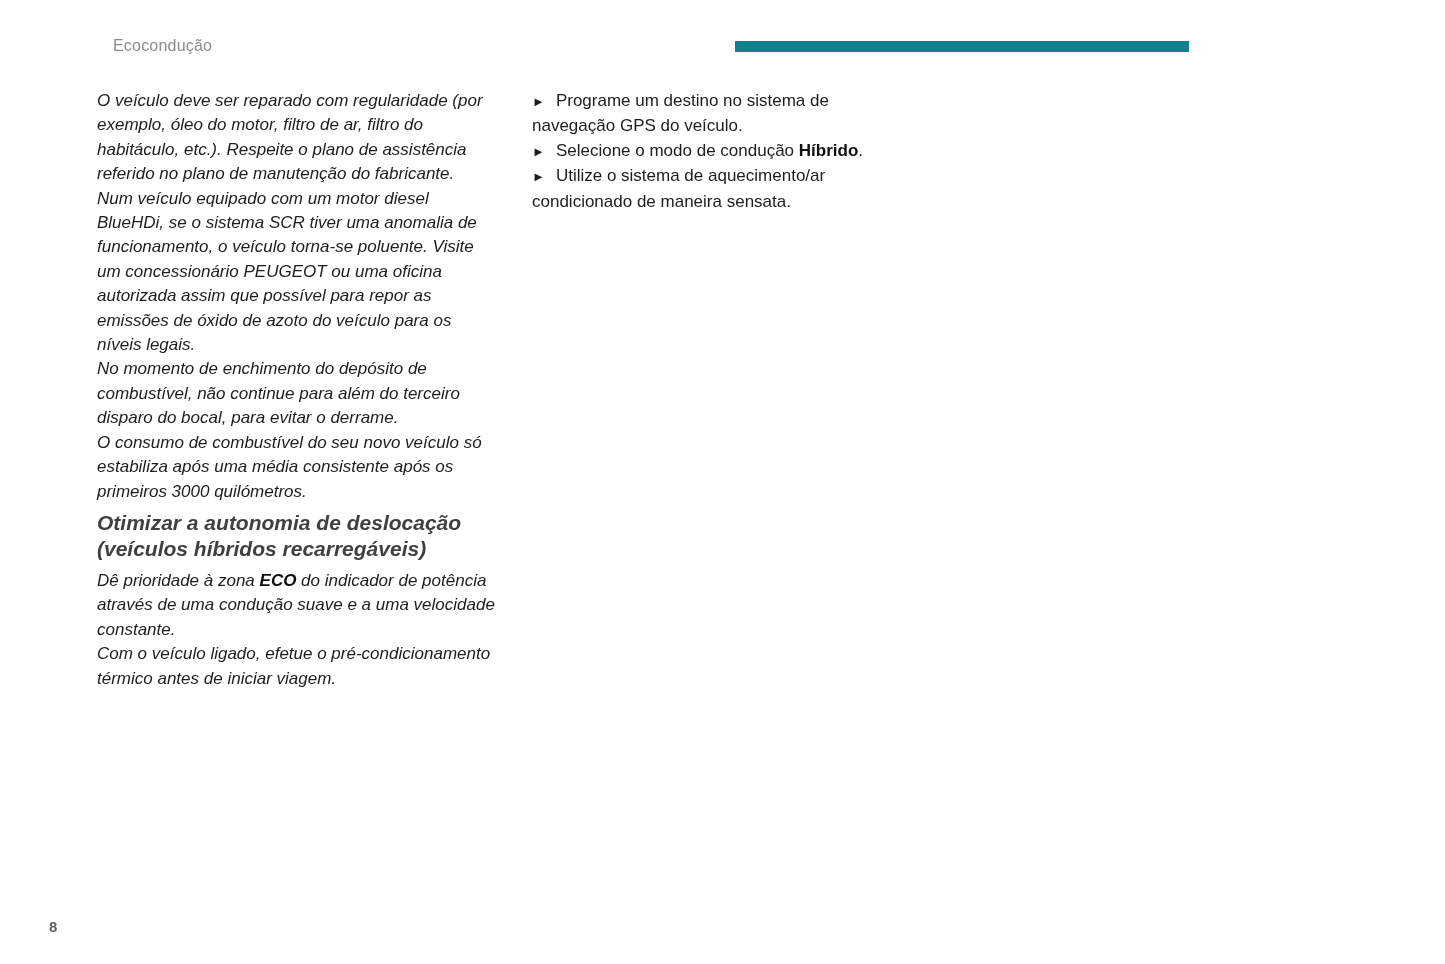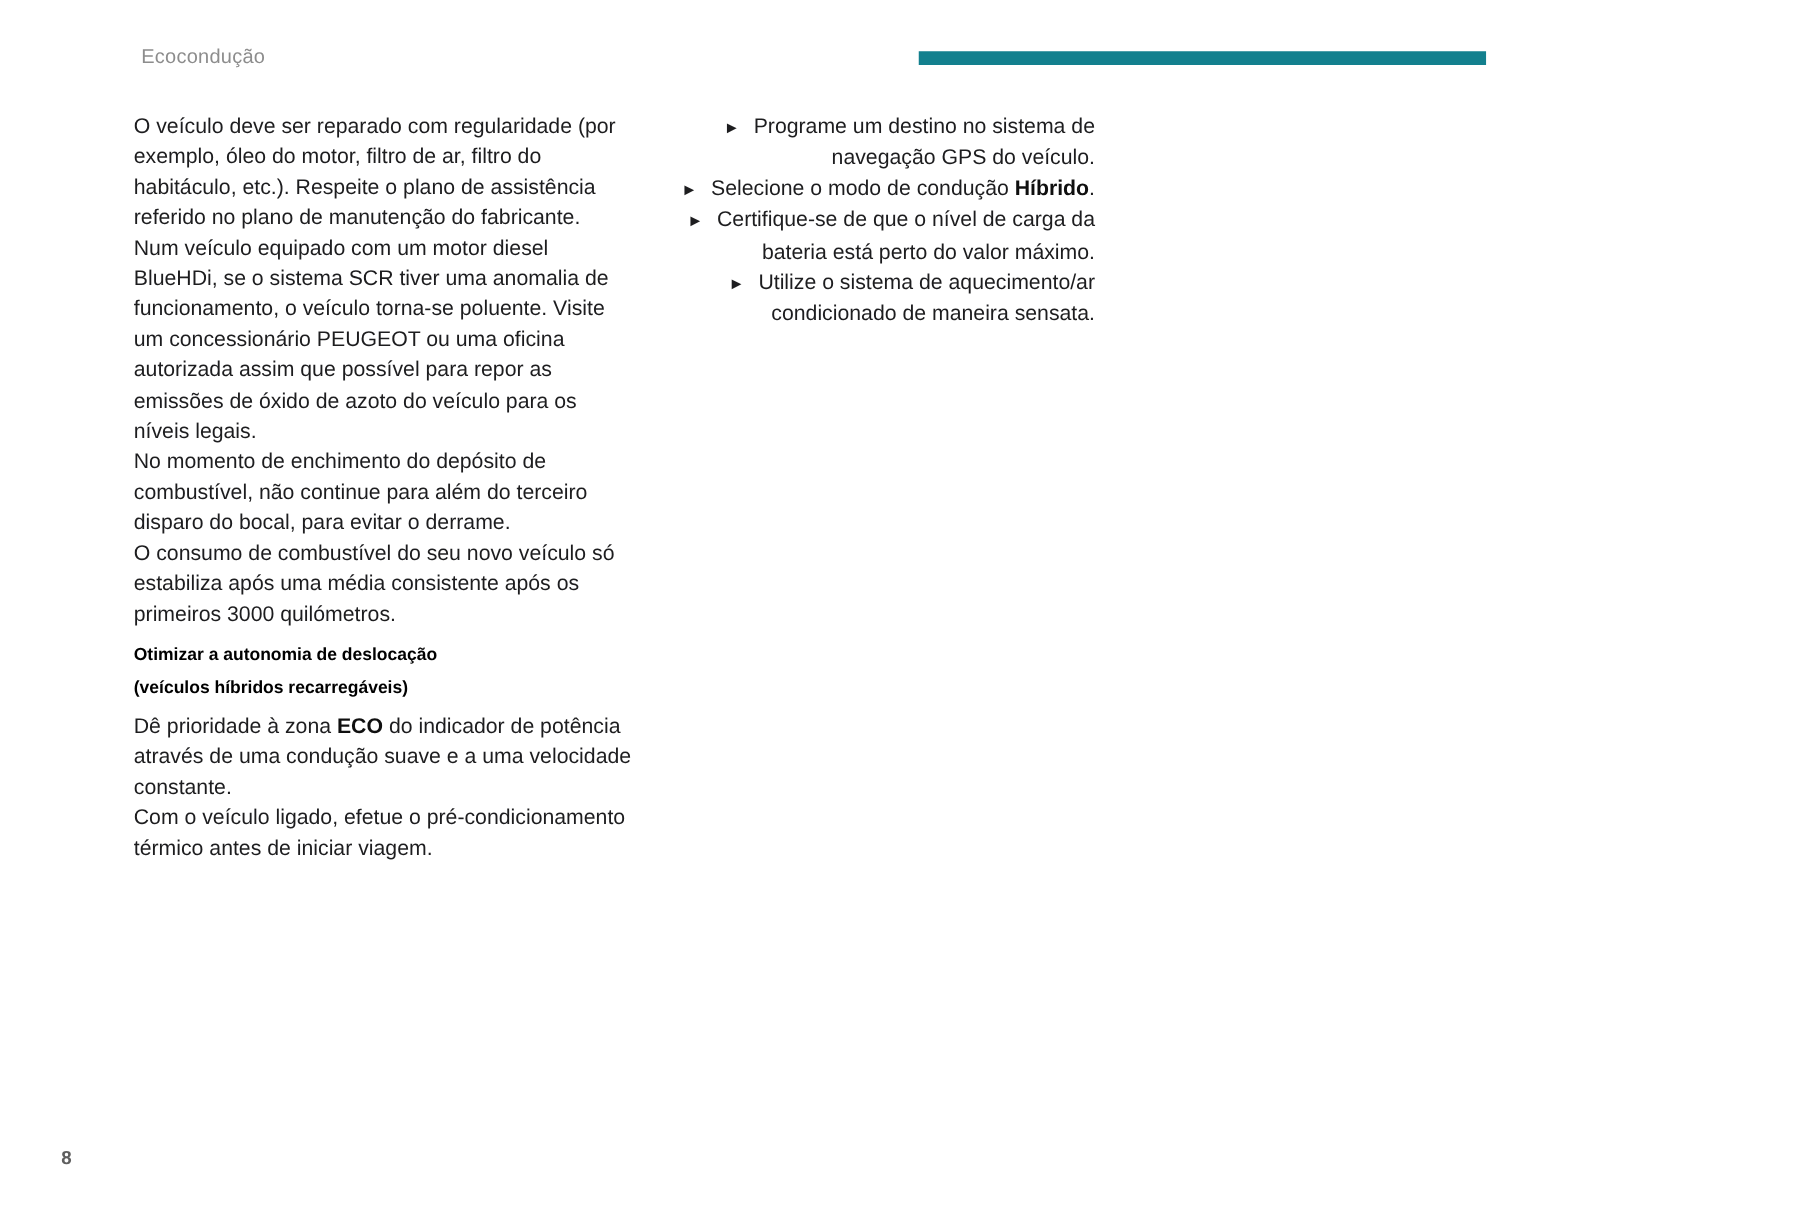--- a/index.html
+++ b/index.html
@@ -31,29 +31,29 @@
     right: 0;
     height: 11px;
     background: #13808e;
   }
   .column {
     position: absolute;
     top: 89px;
     font-size: 17px;
     line-height: 24.4px;
   }
-  .col-left  { left: 107px; width: 398px; }
-  .col-right { left: 514px; width: 362px; text-align: right; }
+  .col-left  { left: 97px; width: 398px; font-style: italic; }
+  .col-right { left: 532px; width: 362px; }
   .column p { margin: 0; }
   .subheading {
     margin: 6px 0 7px 0;
-    font-size: 14px;
+    font-size: 21px;
     line-height: 26px;
     font-weight: 700;
-    color: #000000;
+    color: #404040;
   }
   .subheading div { display: block; }
   strong { font-weight: 700; color: #0f0f0f; }
   .bullet .arrow {
     font-size: 13px;
     margin-right: 11px;
     color: #1d1d1f;
   }
   .page-number {
     position: absolute;
@@ -86,21 +86,20 @@
 
     <p><span>Dê prioridade à zona </span><strong>ECO</strong><span> do indicador de potência através de uma condução suave e a uma velocidade constante.</span></p>
     <p>Com o veículo ligado, efetue o pré-condicionamento térmico antes de iniciar viagem.</p>
   </section>
 
   <section class="column col-right">
     <p class="bullet"><span class="arrow">►</span><span>Programe um destino no sistema de navegação GPS do veículo.</span></p>
 
     <p class="bullet"><span class="arrow">►</span><span>Selecione o modo de condução </span><strong>Híbrido</strong><span>.</span></p>
 
-    <p class="bullet"><span class="arrow">►</span><span>Certifique-se de que o nível de carga da bateria está perto do valor máximo.</span></p>
 
 
     <p class="bullet"><span class="arrow">►</span><span>Utilize o sistema de aquecimento/ar condicionado de maneira sensata.</span></p>
   </section>
 
   <span class="page-number">8</span>
 
 </div>
 
 </body></html>

